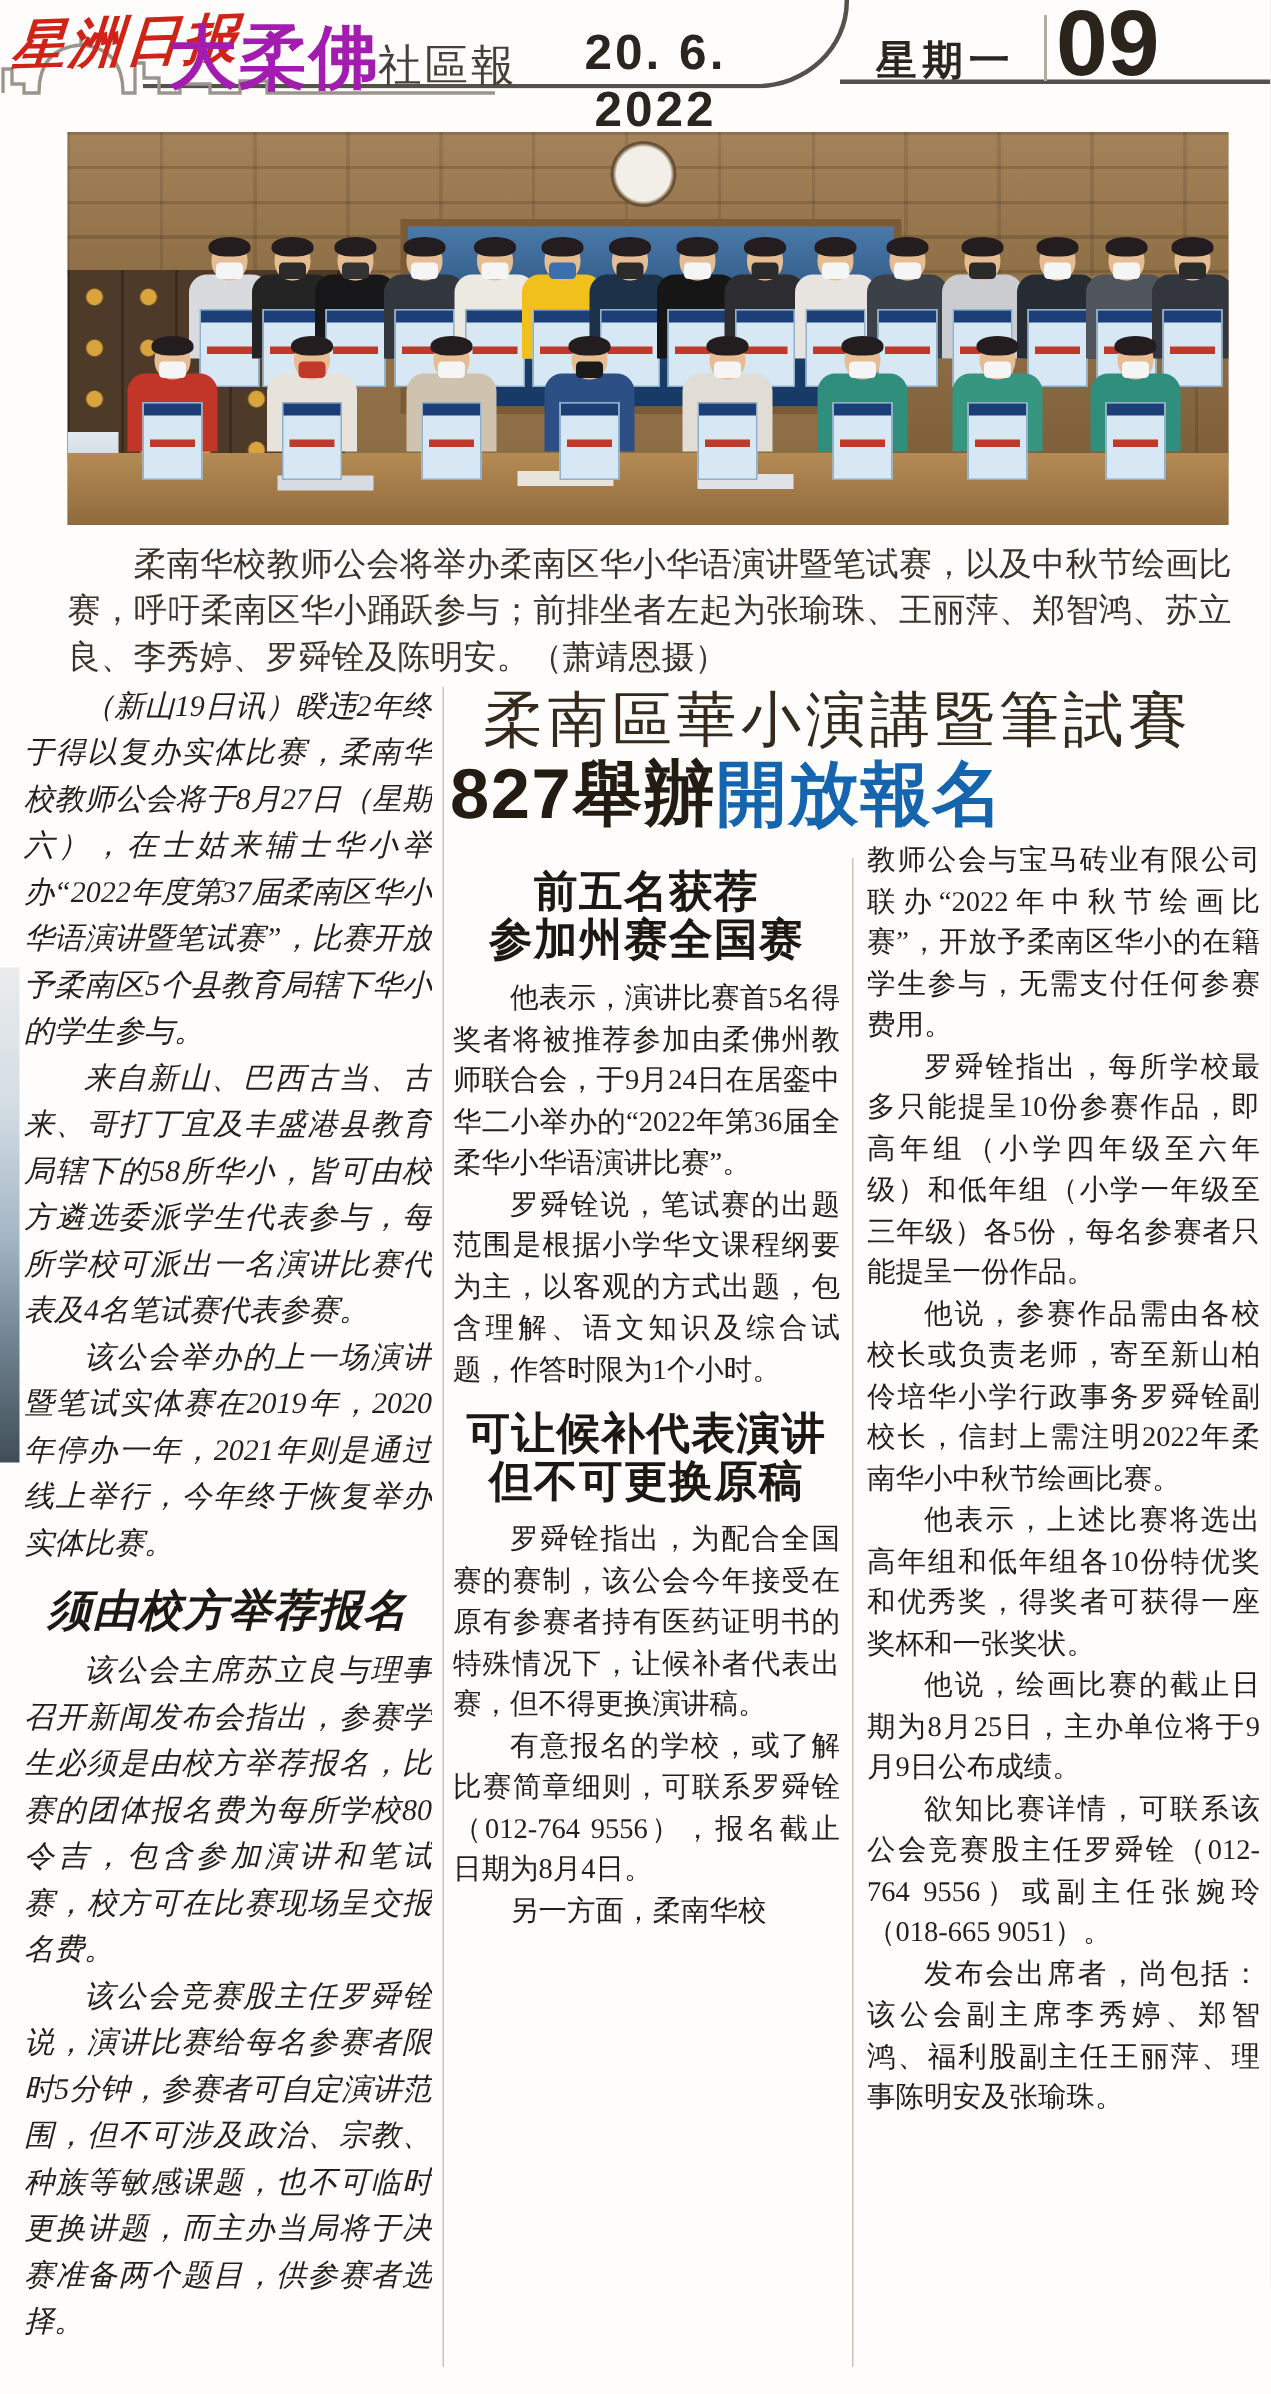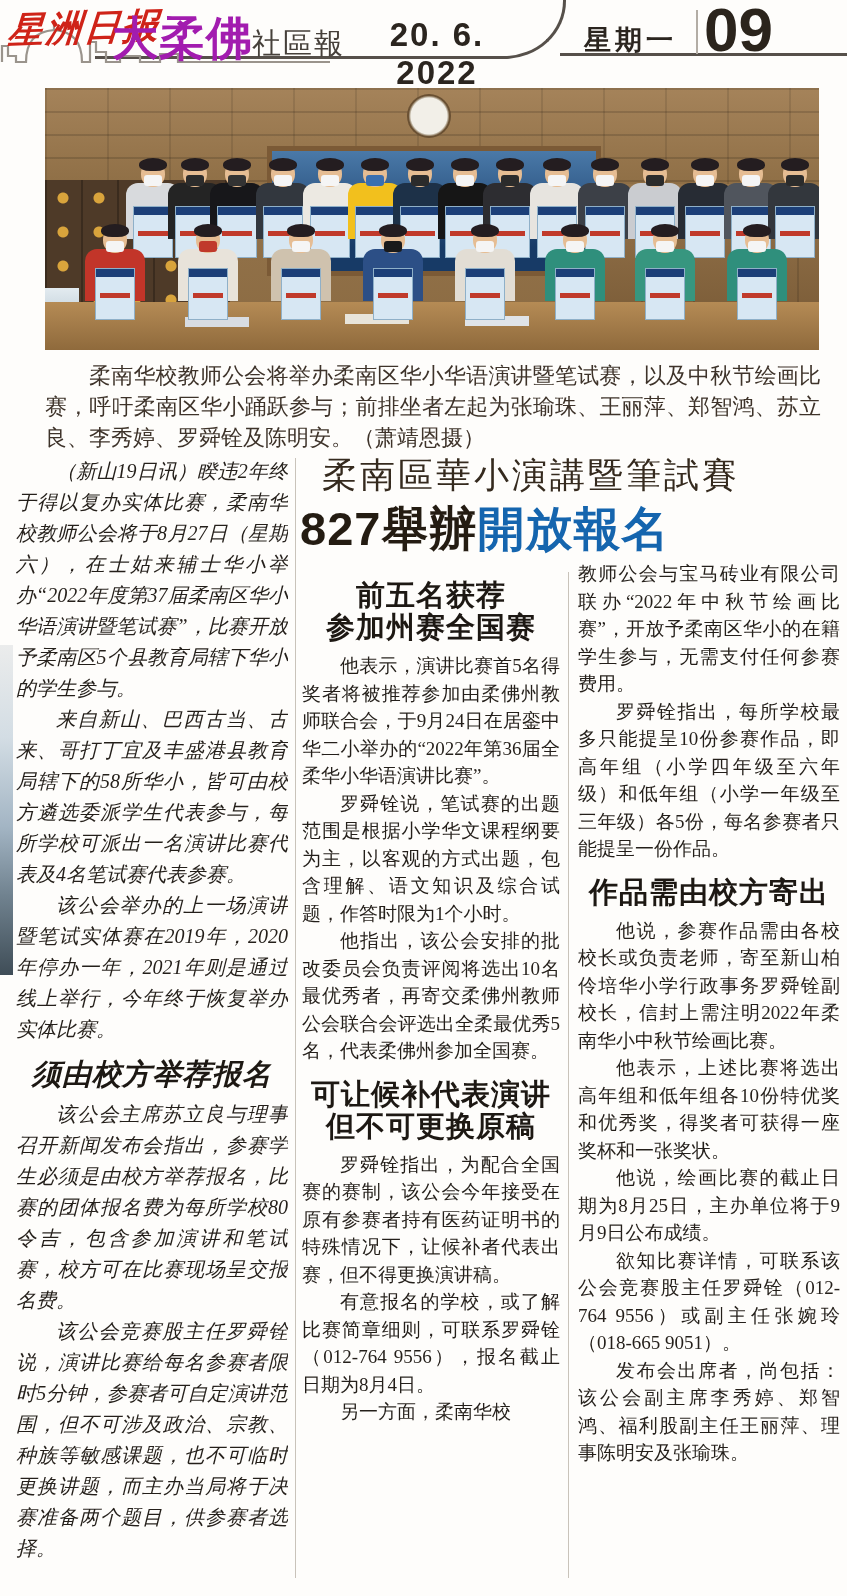--- a/index.html
+++ b/index.html
@@ -59,21 +59,21 @@
   .poster{position:absolute;left:50%;transform:translateX(-50%);width:40px;height:52px;
         background:#d7e7f3;border:1px solid #8fb0c8;box-sizing:border-box;}
   .poster::before{content:'';position:absolute;top:0;left:0;right:0;height:8px;background:#1c3f78;}
   .poster::after{content:'';position:absolute;top:24px;left:4px;right:4px;height:5px;background:#c03a2b;}
   .person.back .poster{top:46px;}
   .person.front .poster{top:42px;}
   
   .caption{position:absolute;left:45px;top:360px;width:776px;font-size:22px;line-height:31px;
         text-align:justify;text-indent:2em;color:#3e332a;}
   
-  .kicker{position:absolute;left:322px;top:452px;width:525px;font-size:35px;letter-spacing:3px;color:#352a1e;
+  .kicker{position:absolute;left:322px;top:452px;width:525px;font-size:40px;letter-spacing:3px;color:#352a1e;
         font-family:"Liberation Sans","DejaVu Sans",sans-serif;font-weight:500;}
   .mainline{position:absolute;left:300px;top:498px;width:547px;white-space:nowrap;
         font-family:"Liberation Sans","DejaVu Sans",sans-serif;font-weight:800;font-size:47px;letter-spacing:1px;}
   .mainline .dark{color:#241c12;}
   
   .colrule{position:absolute;width:1px;background:#c9c3ba;}
   .col{position:absolute;font-size:20px;line-height:29px;text-align:justify;overflow:hidden;}
   .para{text-indent:2em;margin:0;}
   .para.no-indent{text-indent:0;}
   .col-subhead{font-family:"Liberation Sans","DejaVu Sans",sans-serif;font-weight:700;font-size:29px;
@@ -304,29 +304,27 @@
       <div class="para">来自新山、巴西古当、古来、哥打丁宜及丰盛港县教育局辖下的58所华小，皆可由校方遴选委派学生代表参与，每所学校可派出一名演讲比赛代表及4名笔试赛代表参赛。</div>
       <div class="para">该公会举办的上一场演讲暨笔试实体赛在2019年，2020年停办一年，2021年则是通过线上举行，今年终于恢复举办实体比赛。</div>
       <div class="col-subhead">须由校方举荐报名</div>
       <div class="para">该公会主席苏立良与理事召开新闻发布会指出，参赛学生必须是由校方举荐报名，比赛的团体报名费为每所学校80令吉，包含参加演讲和笔试赛，校方可在比赛现场呈交报名费。</div>
       <div class="para">该公会竞赛股主任罗舜铨说，演讲比赛给每名参赛者限时5分钟，参赛者可自定演讲范围，但不可涉及政治、宗教、种族等敏感课题，也不可临时更换讲题，而主办当局将于决赛准备两个题目，供参赛者选择。</div>
     </div>
   <div class="col" style="left:302px;top:566px;width:258px;height:1024px;font-size:19px;line-height:27.5px;">
       <div class="col-subhead">前五名获荐<br>参加州赛全国赛</div>
       <div class="para">他表示，演讲比赛首5名得奖者将被推荐参加由柔佛州教师联合会，于9月24日在居銮中华二小举办的“2022年第36届全柔华小华语演讲比赛”。</div>
       <div class="para">罗舜铨说，笔试赛的出题范围是根据小学华文课程纲要为主，以客观的方式出题，包含理解、语文知识及综合试题，作答时限为1个小时。</div>
-      <div class="para">他指出，该公会安排的批改委员会负责评阅将选出10名最优秀者，再寄交柔佛州教师公会联合会评选出全柔最优秀5名，代表柔佛州参加全国赛。</div>
       <div class="col-subhead">可让候补代表演讲<br>但不可更换原稿</div>
       <div class="para">罗舜铨指出，为配合全国赛的赛制，该公会今年接受在原有参赛者持有医药证明书的特殊情况下，让候补者代表出赛，但不得更换演讲稿。</div>
       <div class="para">有意报名的学校，或了解比赛简章细则，可联系罗舜铨（012-764 9556），报名截止日期为8月4日。</div>
       <div class="para">另一方面，柔南华校</div>
     </div>
   <div class="col" style="left:578px;top:560px;width:262px;height:1030px;font-size:19px;line-height:27.5px;">
       <div class="para no-indent">教师公会与宝马砖业有限公司联办“2022年中秋节绘画比赛”，开放予柔南区华小的在籍学生参与，无需支付任何参赛费用。</div>
       <div class="para">罗舜铨指出，每所学校最多只能提呈10份参赛作品，即高年组（小学四年级至六年级）和低年组（小学一年级至三年级）各5份，每名参赛者只能提呈一份作品。</div>
-      <div class="col-subhead">作品需由校方寄出</div>
       <div class="para">他说，参赛作品需由各校校长或负责老师，寄至新山柏伶培华小学行政事务罗舜铨副校长，信封上需注明2022年柔南华小中秋节绘画比赛。</div>
       <div class="para">他表示，上述比赛将选出高年组和低年组各10份特优奖和优秀奖，得奖者可获得一座奖杯和一张奖状。</div>
       <div class="para">他说，绘画比赛的截止日期为8月25日，主办单位将于9月9日公布成绩。</div>
       <div class="para">欲知比赛详情，可联系该公会竞赛股主任罗舜铨（012-764 9556）或副主任张婉玲（018-665 9051）。</div>
       <div class="para">发布会出席者，尚包括：该公会副主席李秀婷、郑智鸿、福利股副主任王丽萍、理事陈明安及张瑜珠。</div>
     </div>
 </div>
 
 </body></html>

